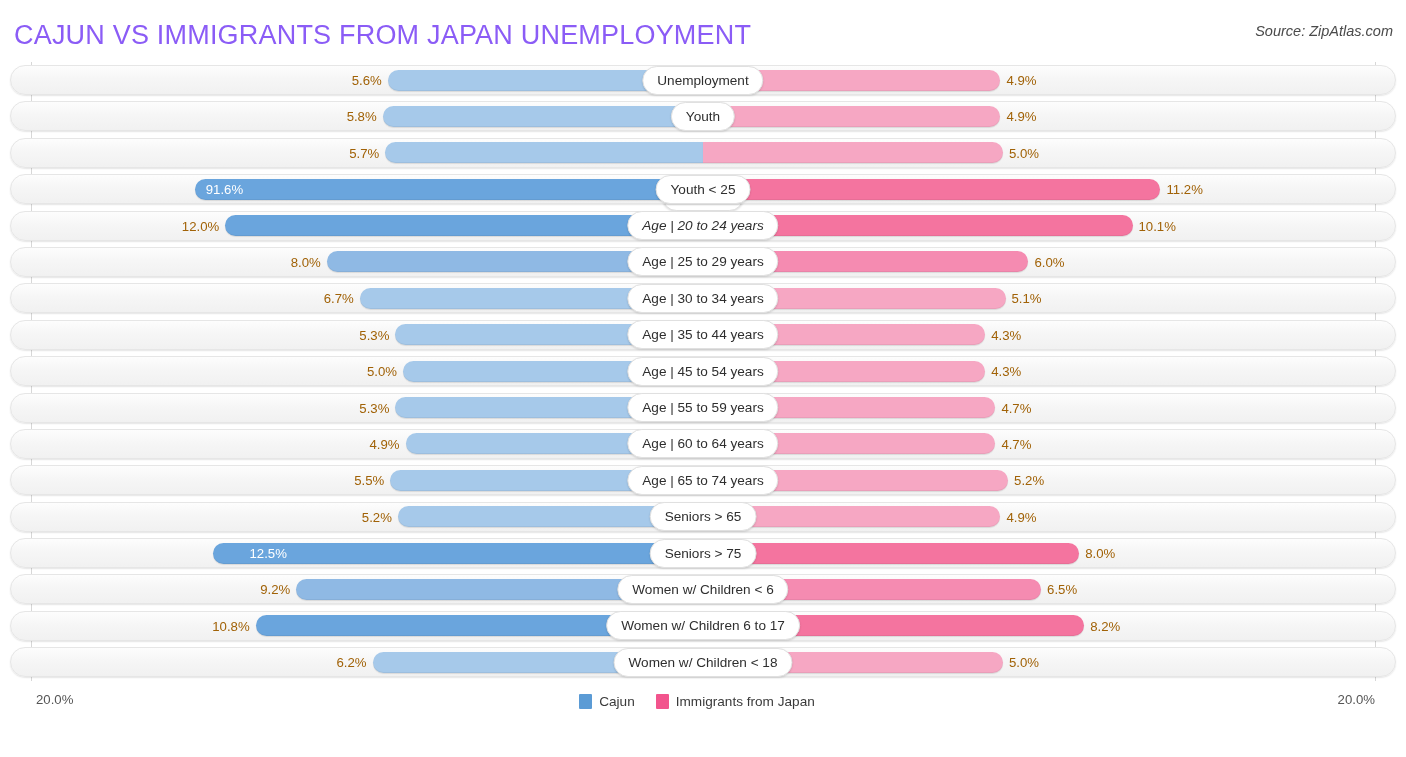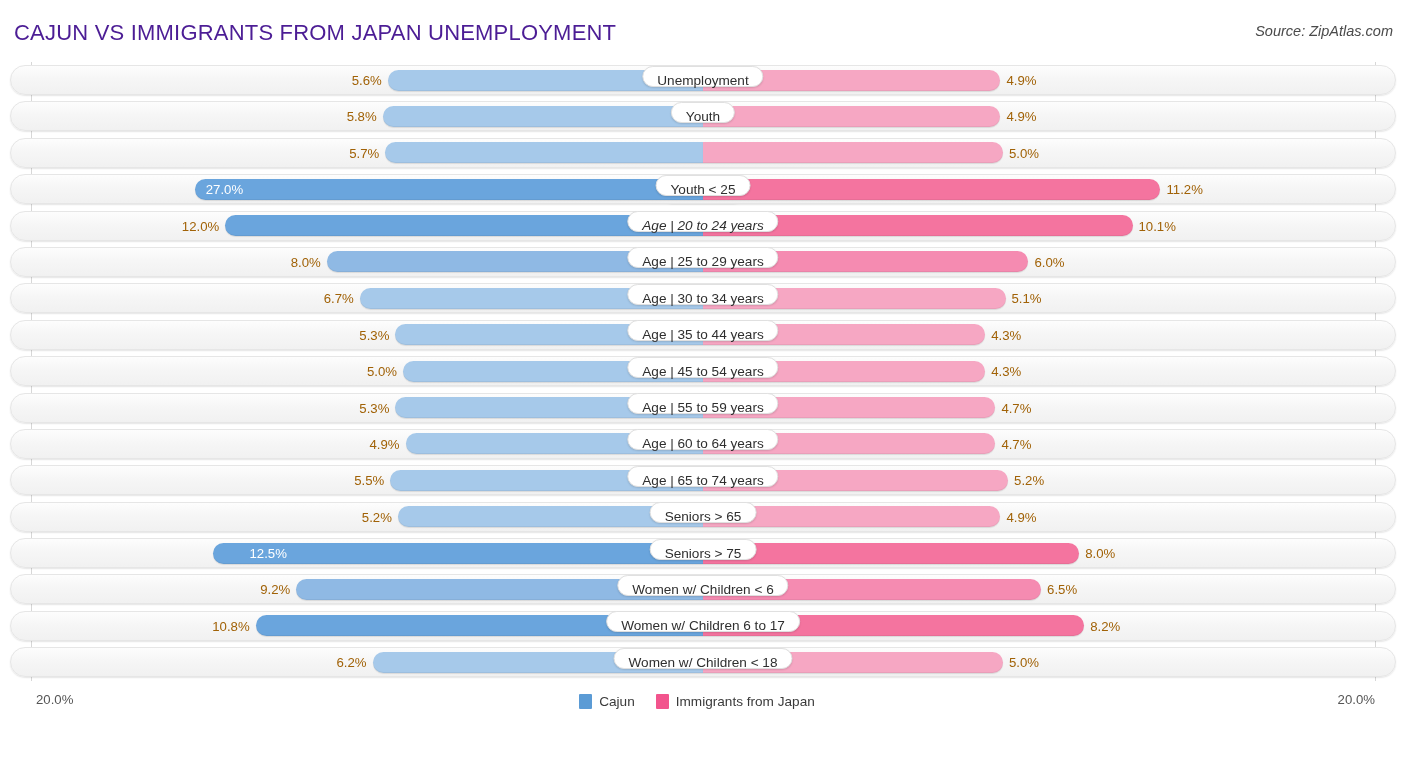--- a/index.html
+++ b/index.html
@@ -14,23 +14,23 @@
   #page {
     position: relative;
     width: 1406px; height: 757px;
     background: #ffffff;
   }
 
   
   .title {
     position: absolute;
     left: 14px; top: 20px;
-    font-size: 22px;
+    font-size: 27px;
     letter-spacing: 0.2px;
-    color: #4c1d95;
+    color: #8b5cf6;
     font-weight: 400;
     white-space: nowrap;
   }
   .source {
     position: absolute;
     right: 13px; top: 23px;
     font-size: 14.5px;
     font-style: italic;
     color: #4a4a4a;
     white-space: nowrap;
@@ -107,21 +107,21 @@
     line-height: 19px;
   }
   .val.inside { color: #ffffff; }
 
   
   .pill {
     position: absolute;
     top: 3.5px;
     left: 50%;
     transform: translateX(-50%);
-    height: 21px;
+    height: 29px;
     line-height: 27px;
     padding: 0 14px;
     background: #ffffff;
     border: 1px solid #e0e0e0;
     border-radius: 15px;
     font-size: 13.6px;
     color: #2f2f2f;
     white-space: nowrap;
     box-shadow: 0 1px 2px rgba(0,0,0,0.13);
     text-align: center;
@@ -197,21 +197,21 @@
           <div class="bar left" style="left: 385.22px; width: 317.78px;"></div>
           <div class="bar right" style="left: 703px; width: 300px;"></div>
           <div class="val" style="right: 1026.78px;">5.7%</div>
           <div class="val" style="left: 1009px;">5.0%</div>
           <div class="pill" style="left: 703px; margin-top: 44px;">Females</div>
         </div>
         <div class="row hl1">
           <div class="track"></div>
           <div class="bar left" style="left: 194.72px; width: 508.28px;"></div>
           <div class="bar right" style="left: 703px; width: 457.48px;"></div>
-          <div class="val inside" style="left: 205.72px;">27.0%</div>
+          <div class="val inside" style="left: 205.72px;">91.6%</div>
           <div class="val" style="left: 1166.48px;">11.2%</div>
           <div class="pill" style="left: 703px;">Youth &lt; 25</div>
         </div>
         <div class="row hl1">
           <div class="track"></div>
           <div class="bar left" style="left: 225.2px; width: 477.8px;"></div>
           <div class="bar right" style="left: 703px; width: 429.54px;"></div>
           <div class="val" style="right: 1186.8px;">12.0%</div>
           <div class="val" style="left: 1138.54px;">10.1%</div>
           <div class="pill" style="left: 703px; font-style: italic;">Age | 20 to 24 years</div>

